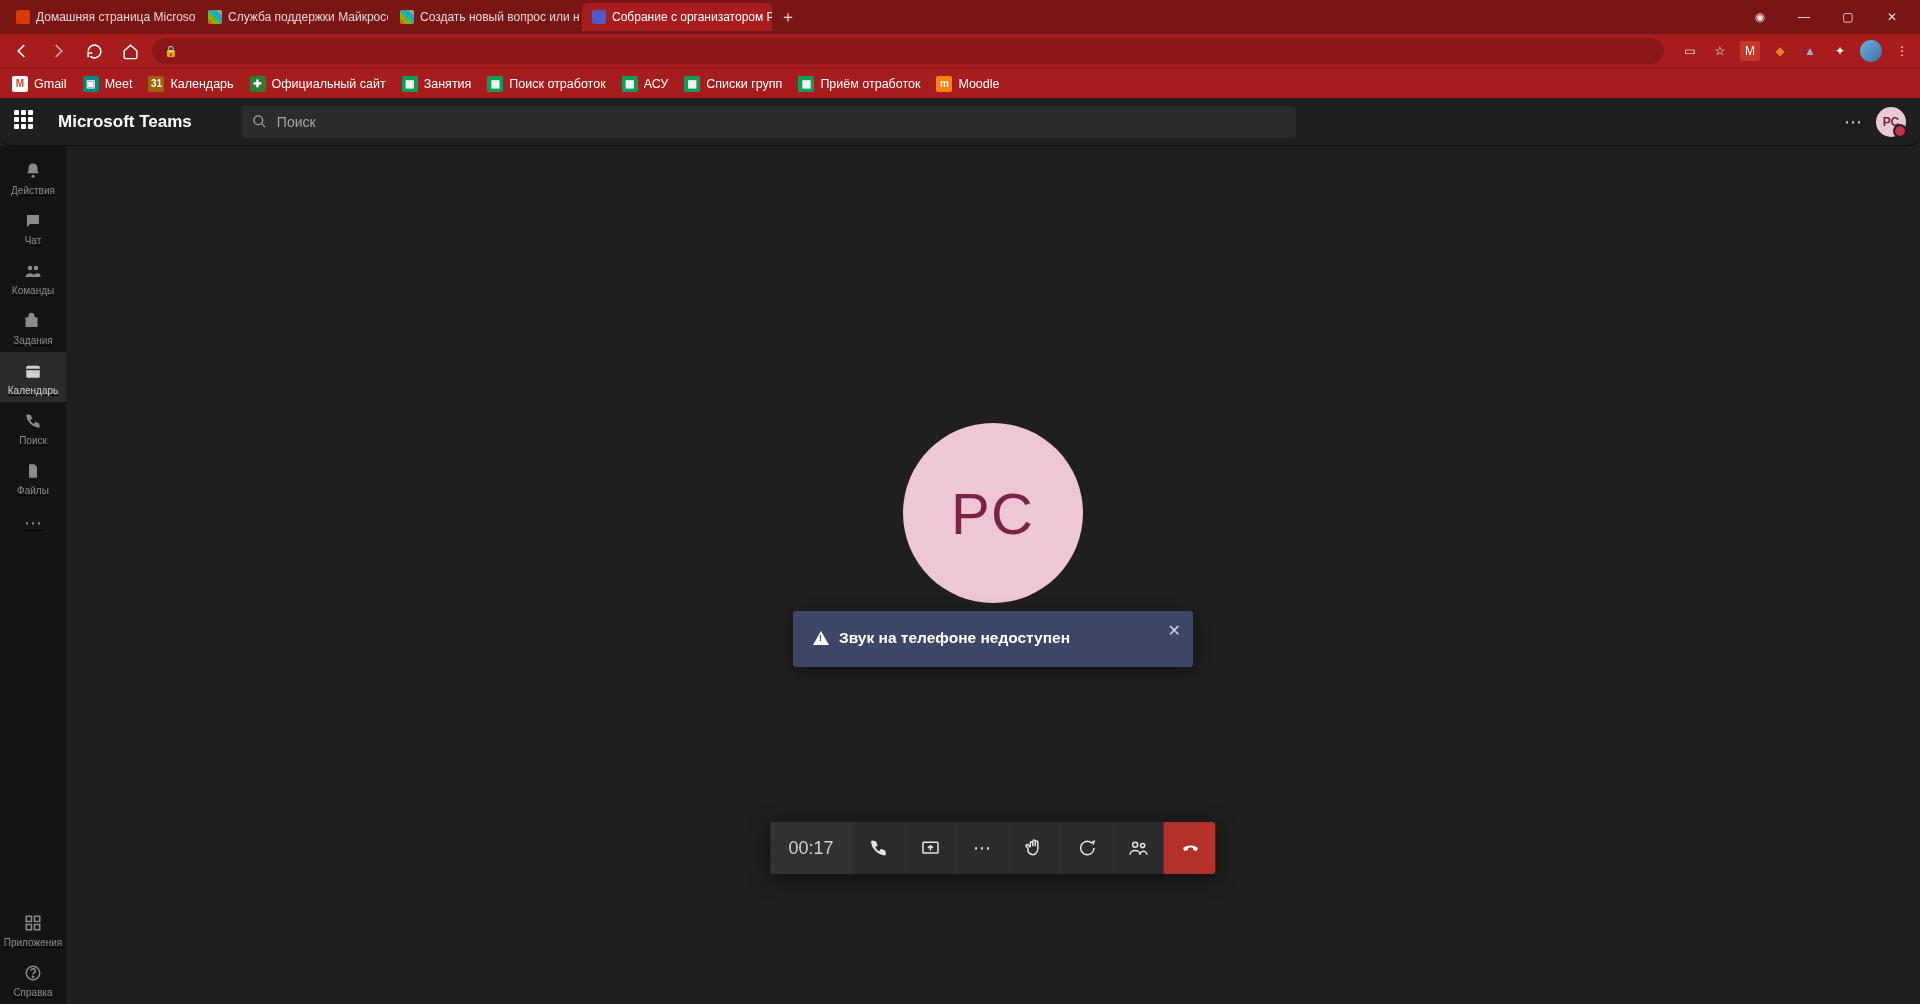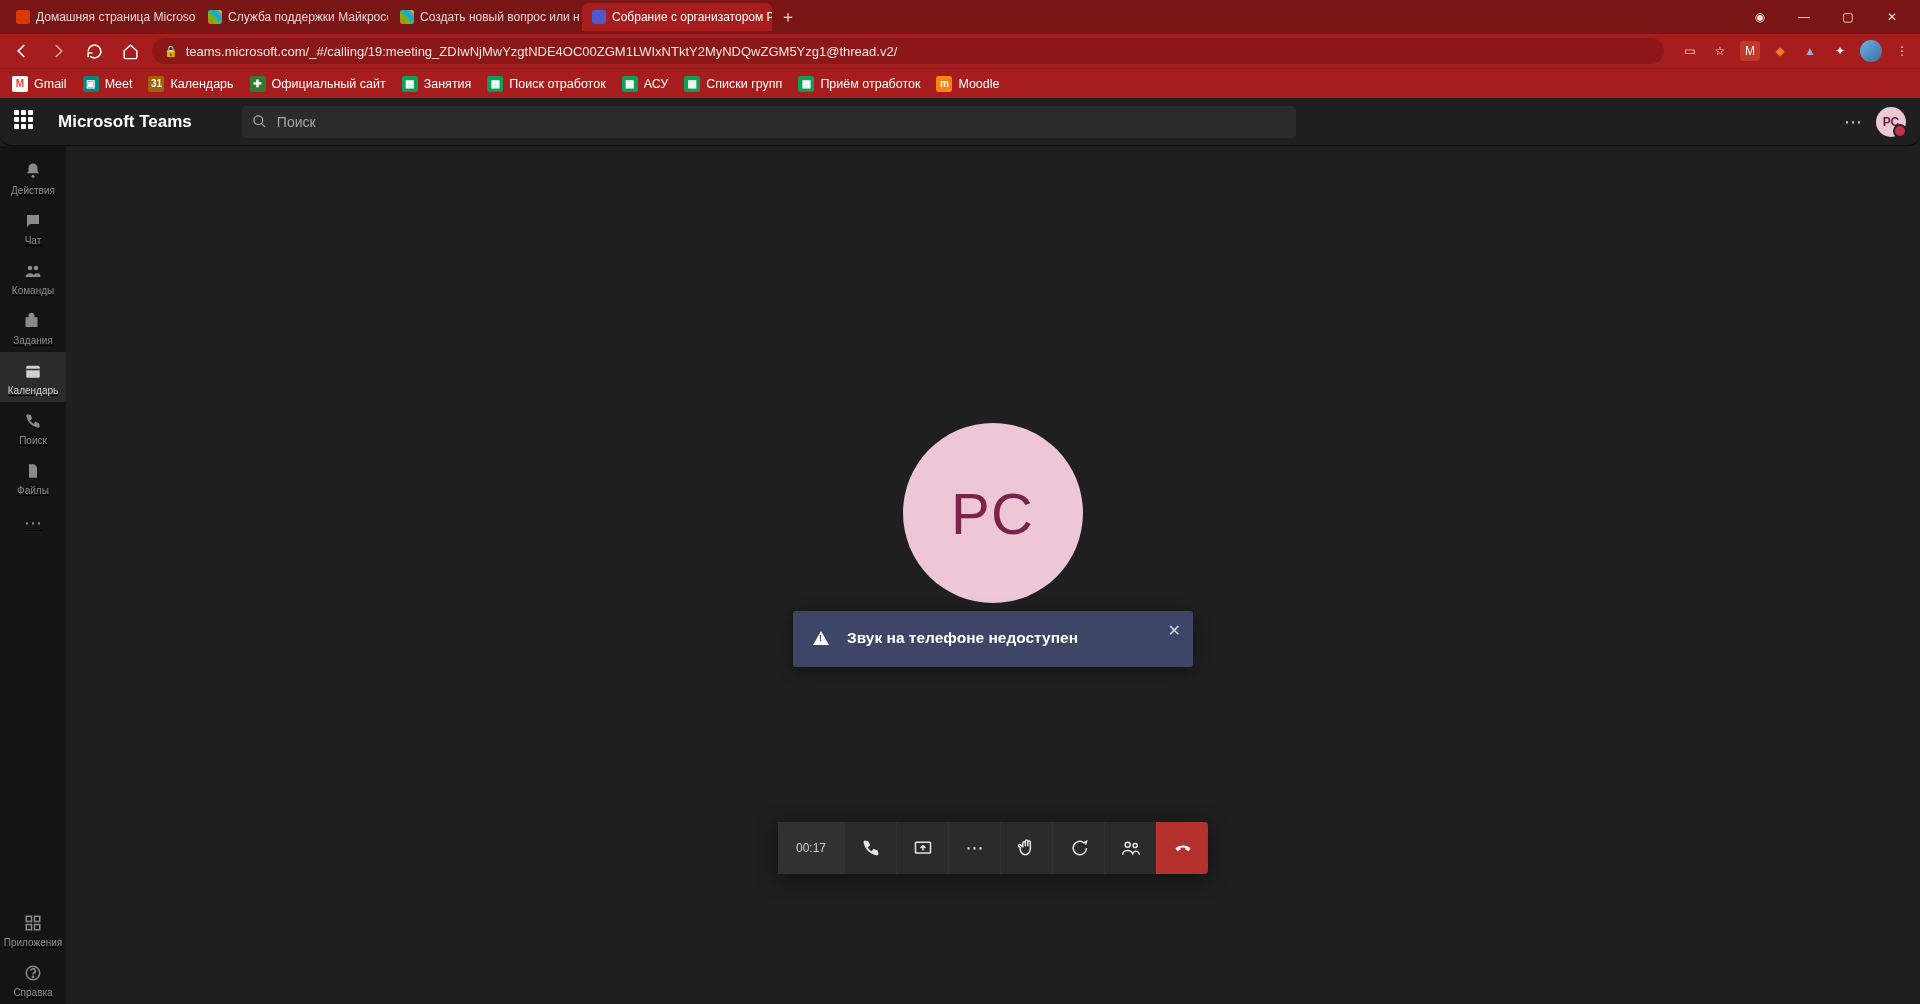--- a/index.html
+++ b/index.html
@@ -44,27 +44,27 @@
 .rail-item { width:66px; padding:8px 0 6px; display:flex; flex-direction:column; align-items:center; gap:3px; color:#8a8a8a; font-size:10px; cursor:pointer;}
 .rail-item.active { background:#2b2b2b; color:#d0d0d0; }
 .rail-item .ric { width:22px; height:22px; display:flex;align-items:center;justify-content:center; font-size:16px;}
 .rail-spacer{ flex:1;}
 .rail-more{ color:#8a8a8a; padding:10px 0; font-size:18px; cursor:pointer;}
 
 .meeting-area { flex:1; background:#1f1f1f; position:relative; display:flex; flex-direction:column; align-items:center; justify-content:center; }
 .big-avatar { width:180px; height:180px; border-radius:50%; background:#edc7d6; color:#7a2347; font-size:58px; font-weight:400; display:flex; align-items:center; justify-content:center; letter-spacing:2px; margin-top:-60px;}
 .notif { width:400px; background:#3e4668; border-radius:3px; padding:18px 20px 20px; margin-top:8px; position:relative; box-shadow:0 4px 16px rgba(0,0,0,.4);}
 .notif-close{ position:absolute; top:10px; right:12px; color:#cfd3e0; font-size:16px; cursor:pointer;}
-.notif-title{ display:flex; align-items:center; gap:18px; color:#fff; font-size:15.5px; font-weight:600;}
+.notif-title{ display:flex; align-items:center; gap:10px; color:#fff; font-size:15.5px; font-weight:600;}
 .notif-body{ color:#d7dbe8; font-size:13px; margin-top:10px; line-height:1.45;}
 .warn-icon{ width:0;height:0;border-left:8px solid transparent;border-right:8px solid transparent;border-bottom:14px solid #fff; position:relative;}
 .warn-icon::after{content:"!";position:absolute;left:-2px;top:2px;font-size:9px;color:#3e4668;font-weight:bold;}
 
 .call-bar { position:absolute; left:50%; transform:translateX(-50%); bottom:130px; height:52px; background:#2b2b2b; border-radius:4px; display:flex; align-items:stretch; box-shadow:0 4px 20px rgba(0,0,0,.5);}
-.cb-timer{ padding:16px 18px; display:flex; align-items:center; color:#d0d0d0; font-size:12px; background:#323232;}
+.cb-timer{ padding:16px 18px; display:flex; align-items:center; color:#d0d0d0; font-size:18px; background:#323232;}
 .cb-btn{ width:52px; display:flex; align-items:center; justify-content:center; color:#e5e5e5; font-size:18px; cursor:pointer; border-left:1px solid rgba(255,255,255,.04);}
 .cb-btn.hangup{ background:#b4302d; color:#fff; border-radius:0 4px 4px 0;}
 
 
 svg{display:block;}
 </style>
 </head>
 <body>
 
 <div class="chrome-tabs">
@@ -114,21 +114,20 @@
         <polyline points="3 20 3 14 9 14"></polyline>
       </svg>
   </div>
   <div class="nav-btn">
     <svg width="17" height="17" viewBox="0 0 24 24" fill="none" stroke="#fff" stroke-width="2">
         <path d="M3 11l9-8 9 8v9a2 2 0 0 1-2 2H5a2 2 0 0 1-2-2z"></path>
       </svg>
   </div>
   <div class="addr-bar">
     <span class="lock">🔒</span>
-    <span>teams.microsoft.com/_#/calling/19:meeting_ZDIwNjMwYzgtNDE4OC00ZGM1LWIxNTktY2MyNDQwZGM5Yzg1@thread.v2/</span>
   </div>
   <div class="addr-actions">
     <div class="ext-icon">▭</div>
     <div class="ext-icon">☆</div>
     <div class="ext-icon" style="background:#c0392b;color:#fff">M</div>
     <div class="ext-icon" style="color:#e67e22">◆</div>
     <div class="ext-icon" style="color:#9fa8da">▲</div>
     <div class="ext-icon" style="color:#fff">✦</div>
     <div class="avatar-small"></div>
     <div class="ext-icon" style="color:#fff">⋮</div>

